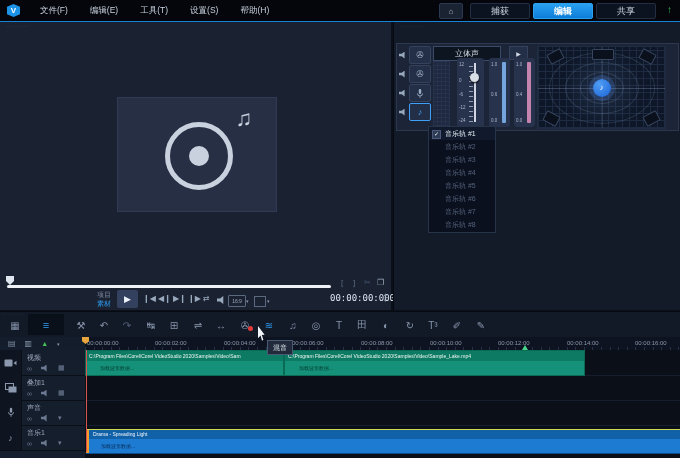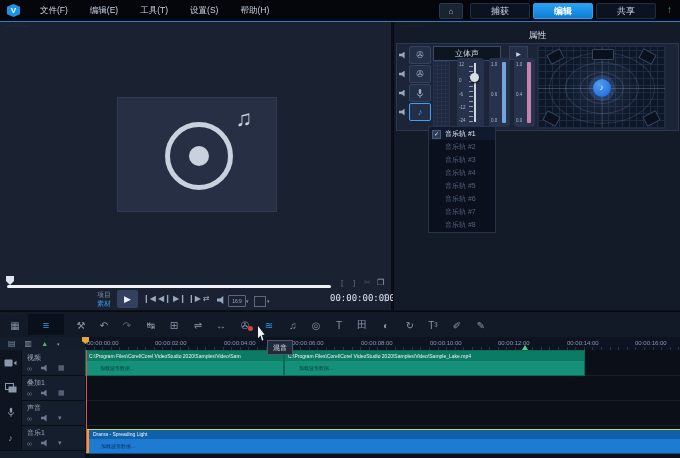--- a/index.html
+++ b/index.html
@@ -151,21 +151,20 @@
     <span class="caret abs" style="left:267px;top:276px;">▾</span>
     <div class="tc">00:00:00:000</div>
     <div class="tc-spin">
       <span>▴</span>
       <span>▾</span>
     </div>
   </div>
 
   <div class="props">
     <div class="dots abs" style="left:6px;top:1px;">········</div>
-    <div class="props-h">属性</div>
 
     <div class="mixer">
 
       <div class="mrow" style="top:2px;">
         <span class="spk" style="width:8px;height:7px;"></span>
         <span class="mbtn">✇</span>
       </div>
       <div class="mrow" style="top:21px;">
         <span class="spk" style="width:8px;height:7px;"></span>
         <span class="mbtn">✇</span>

